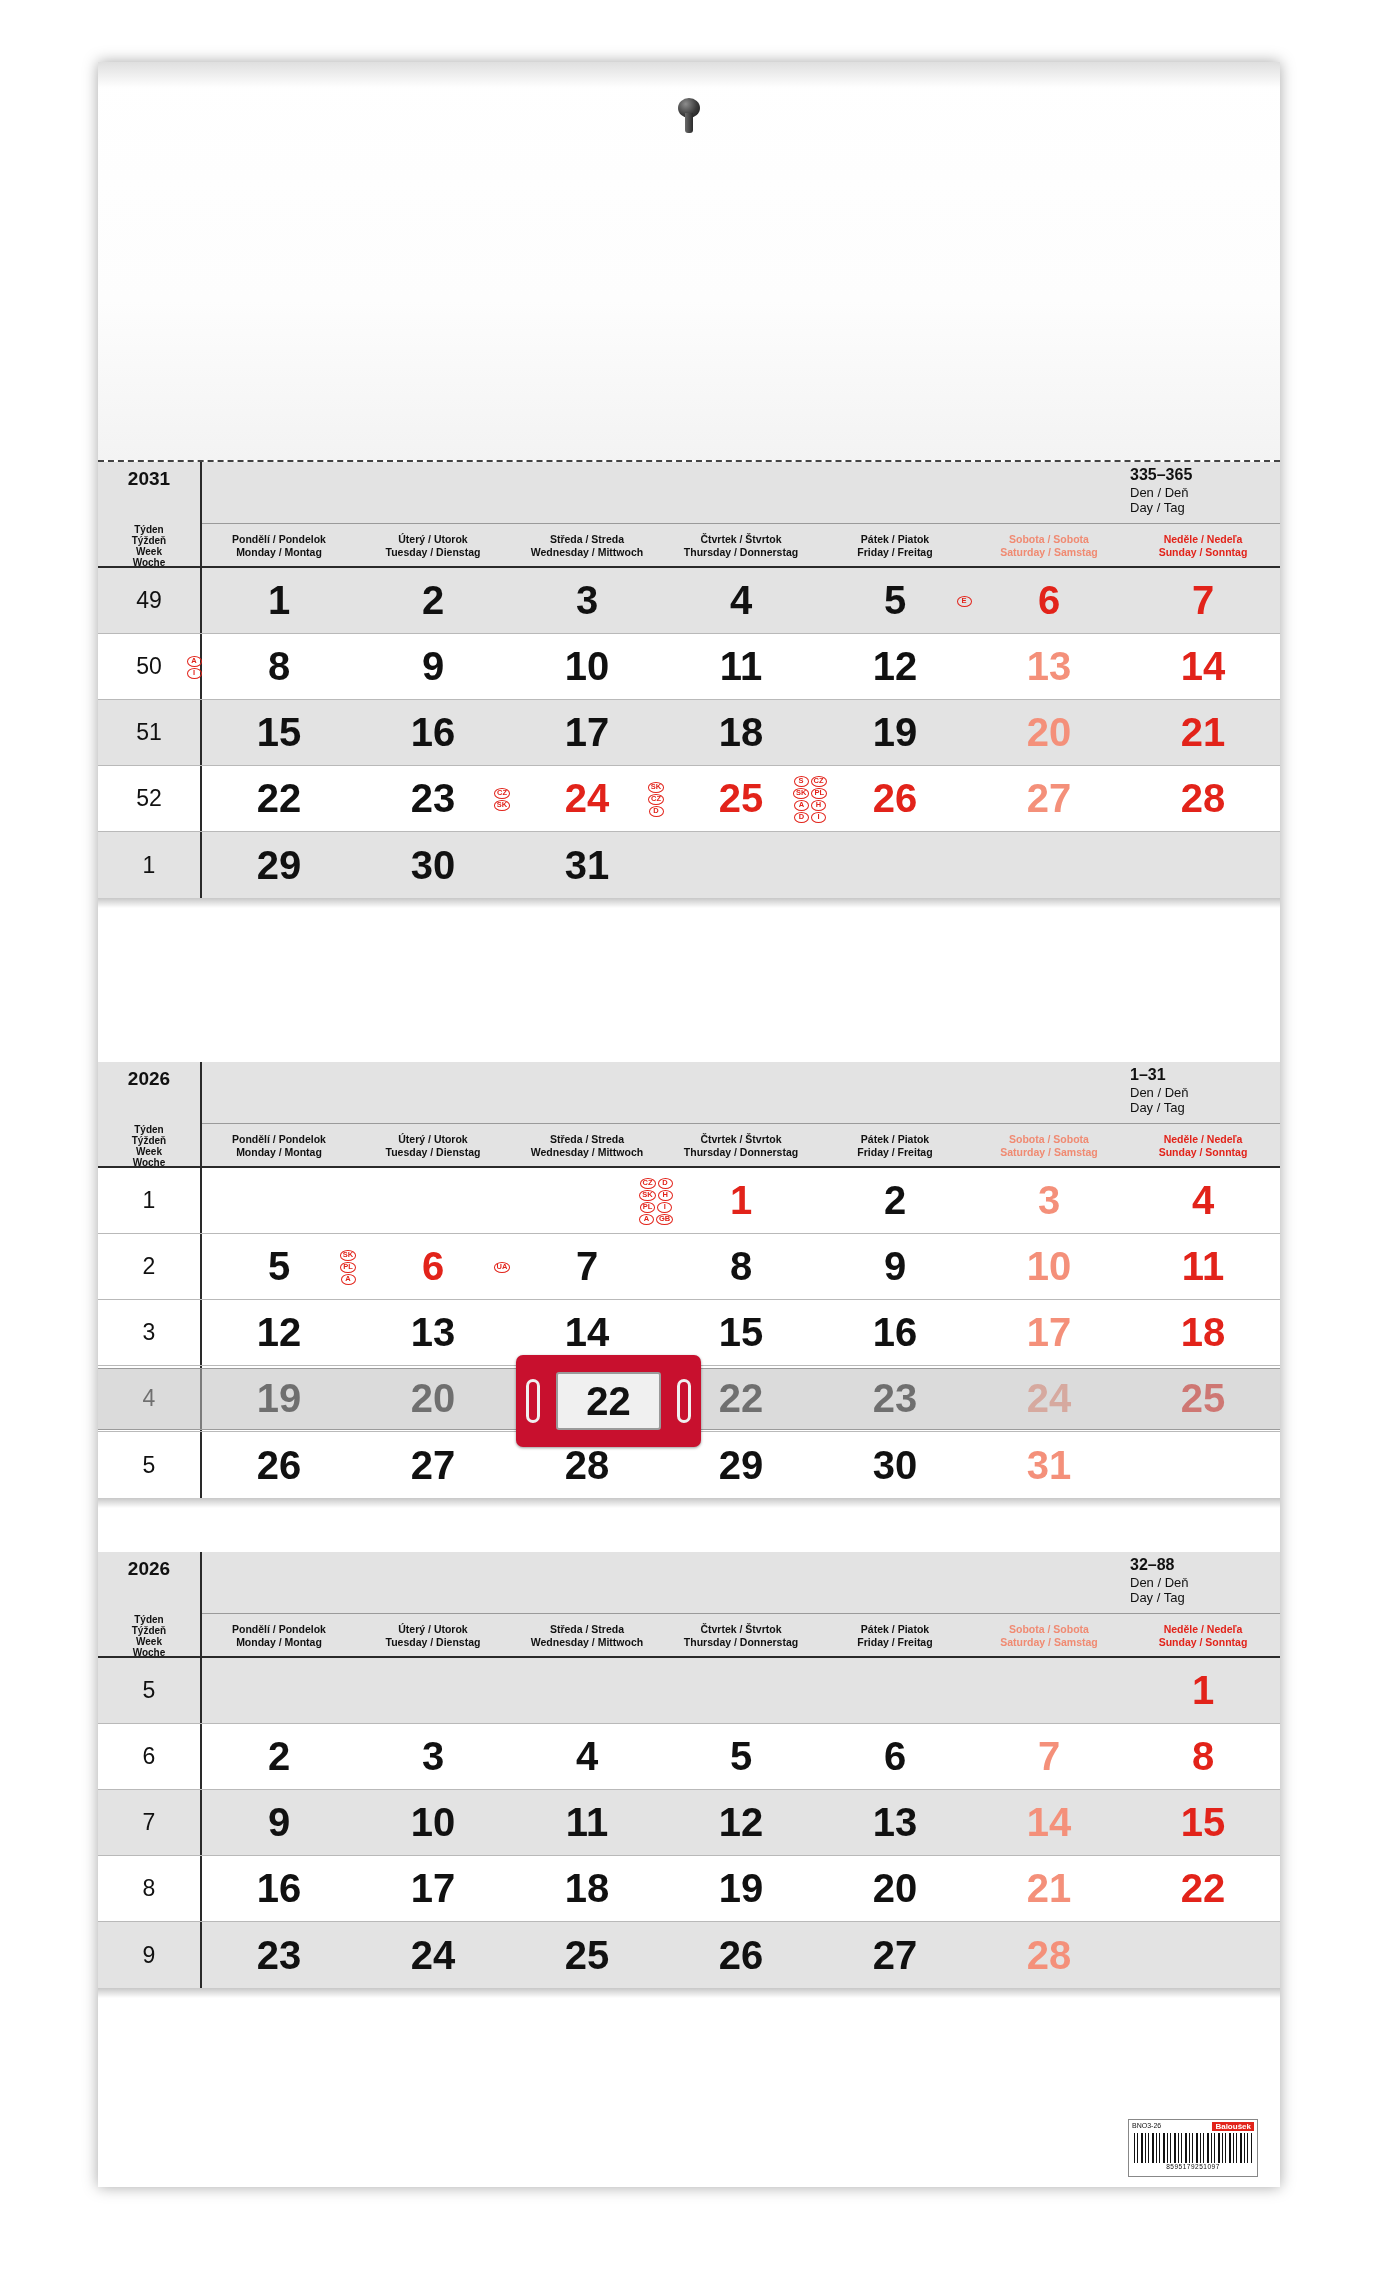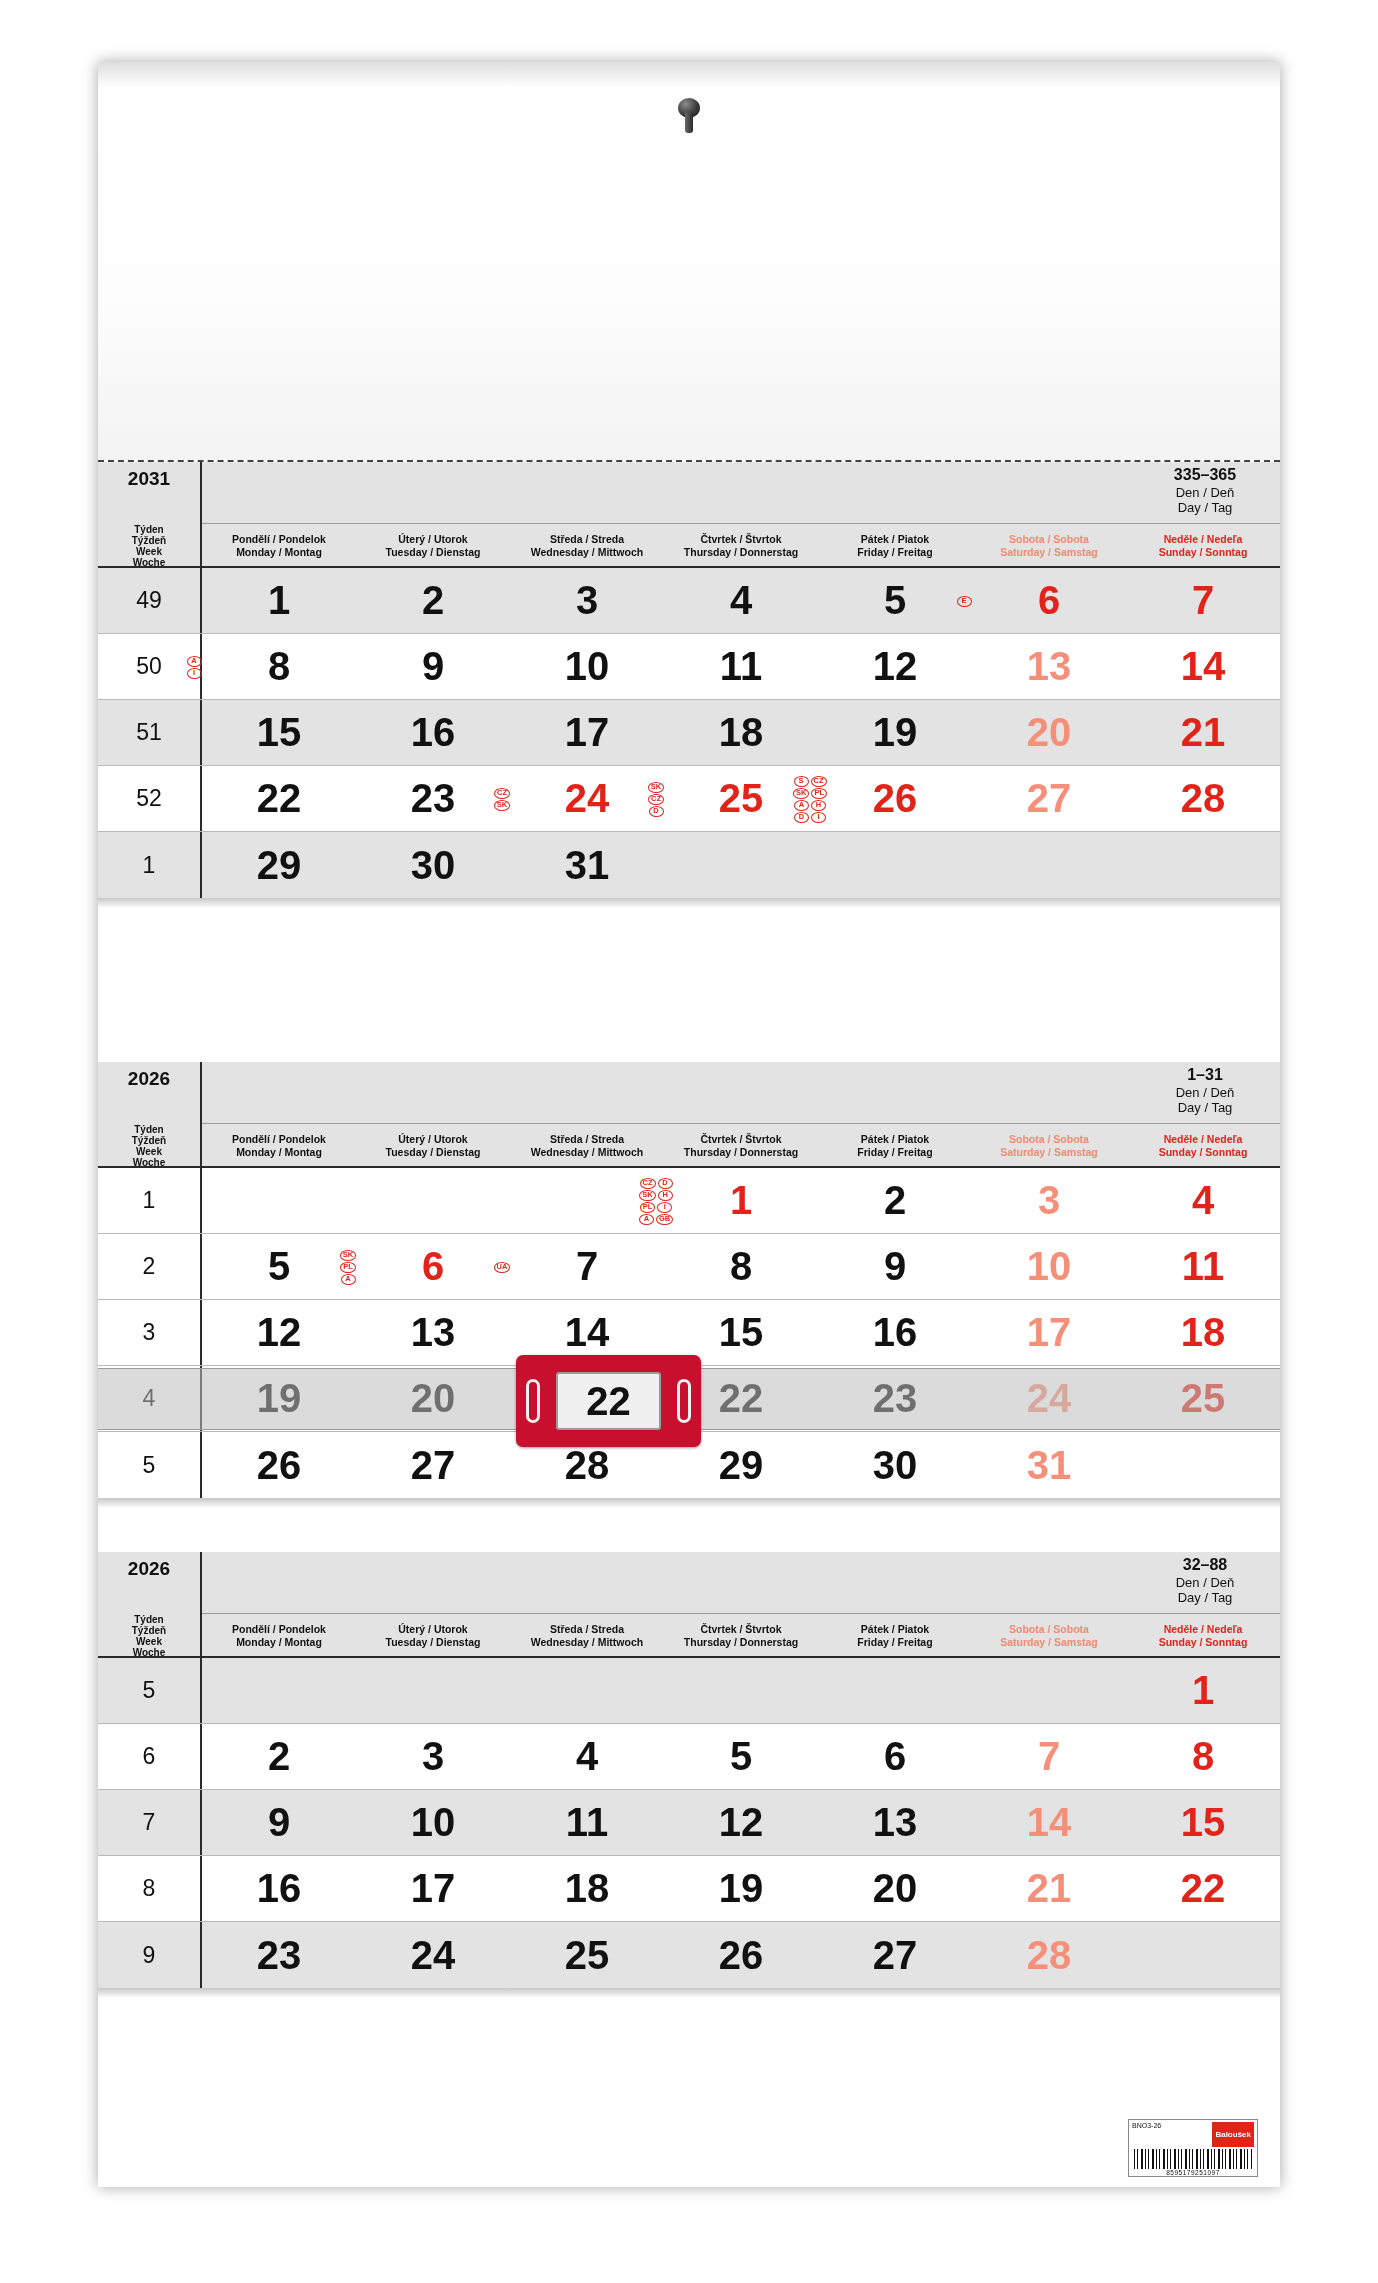--- a/index.html
+++ b/index.html
@@ -61,21 +61,21 @@
     padding-top:6px;
     font-weight:bold; font-size:19px; color:#111;
   }
   .month-name {
     position:absolute; left:104px; right:150px; top:0; height:62px;
     display:flex; align-items:center; justify-content:center;
     font-size:33px; font-weight:bold; letter-spacing:.4px;
   }
   .range-cell {
     position:absolute; right:0; top:4px; width:150px;
-    text-align:center; line-height:1.18;
+    text-align:left; line-height:1.18;
   }
   .range-cell .r1 { font-size:16px; font-weight:bold; color:#111; }
   .range-cell .r2 { font-size:13px; color:#111; }
   .range-cell .r3 { font-size:13px; color:#111; }
 
   .dow-row {
     position:relative; height:44px; background:#e3e3e3;
     border-bottom:2px solid #2a2a2a;
   }
   .wk-label {
@@ -165,21 +165,21 @@
   }
 
   
   #footer {
     position:absolute; right:22px; bottom:10px; width:130px; height:58px;
     background:#ffffff; border:1px solid #888;
     display:flex; flex-direction:column; align-items:center; padding-top:2px;
   }
   #footer .codes { display:flex; width:100%; justify-content:space-between; padding:0 3px; }
   #footer .code-l { font-size:7px; color:#111; }
-  #footer .code-r { font-size:8px; color:#fff; background:#e2231a; padding:8px 3px; font-weight:bold;}
+  #footer .code-r { font-size:8px; color:#fff; background:#e2231a; padding:0 3px; font-weight:bold;}
   #barcode { width:118px; height:30px; margin-top:2px;
     background:repeating-linear-gradient(90deg,#111 0 1px,#fff 1px 3px,#111 3px 4px,#fff 4px 7px,#111 7px 9px,#fff 9px 11px);
   }
   #barcode-num { font-size:6.5px; color:#111; letter-spacing:.5px; }
 
   
   #desk {
     position:absolute; left:78px; bottom:36px; width:1222px; height:62px;
     background:repeating-linear-gradient(90deg,#d8d8d8 0 7px,#c2c2c2 7px 14px);
     border-top:1px solid #b0b0b0;

